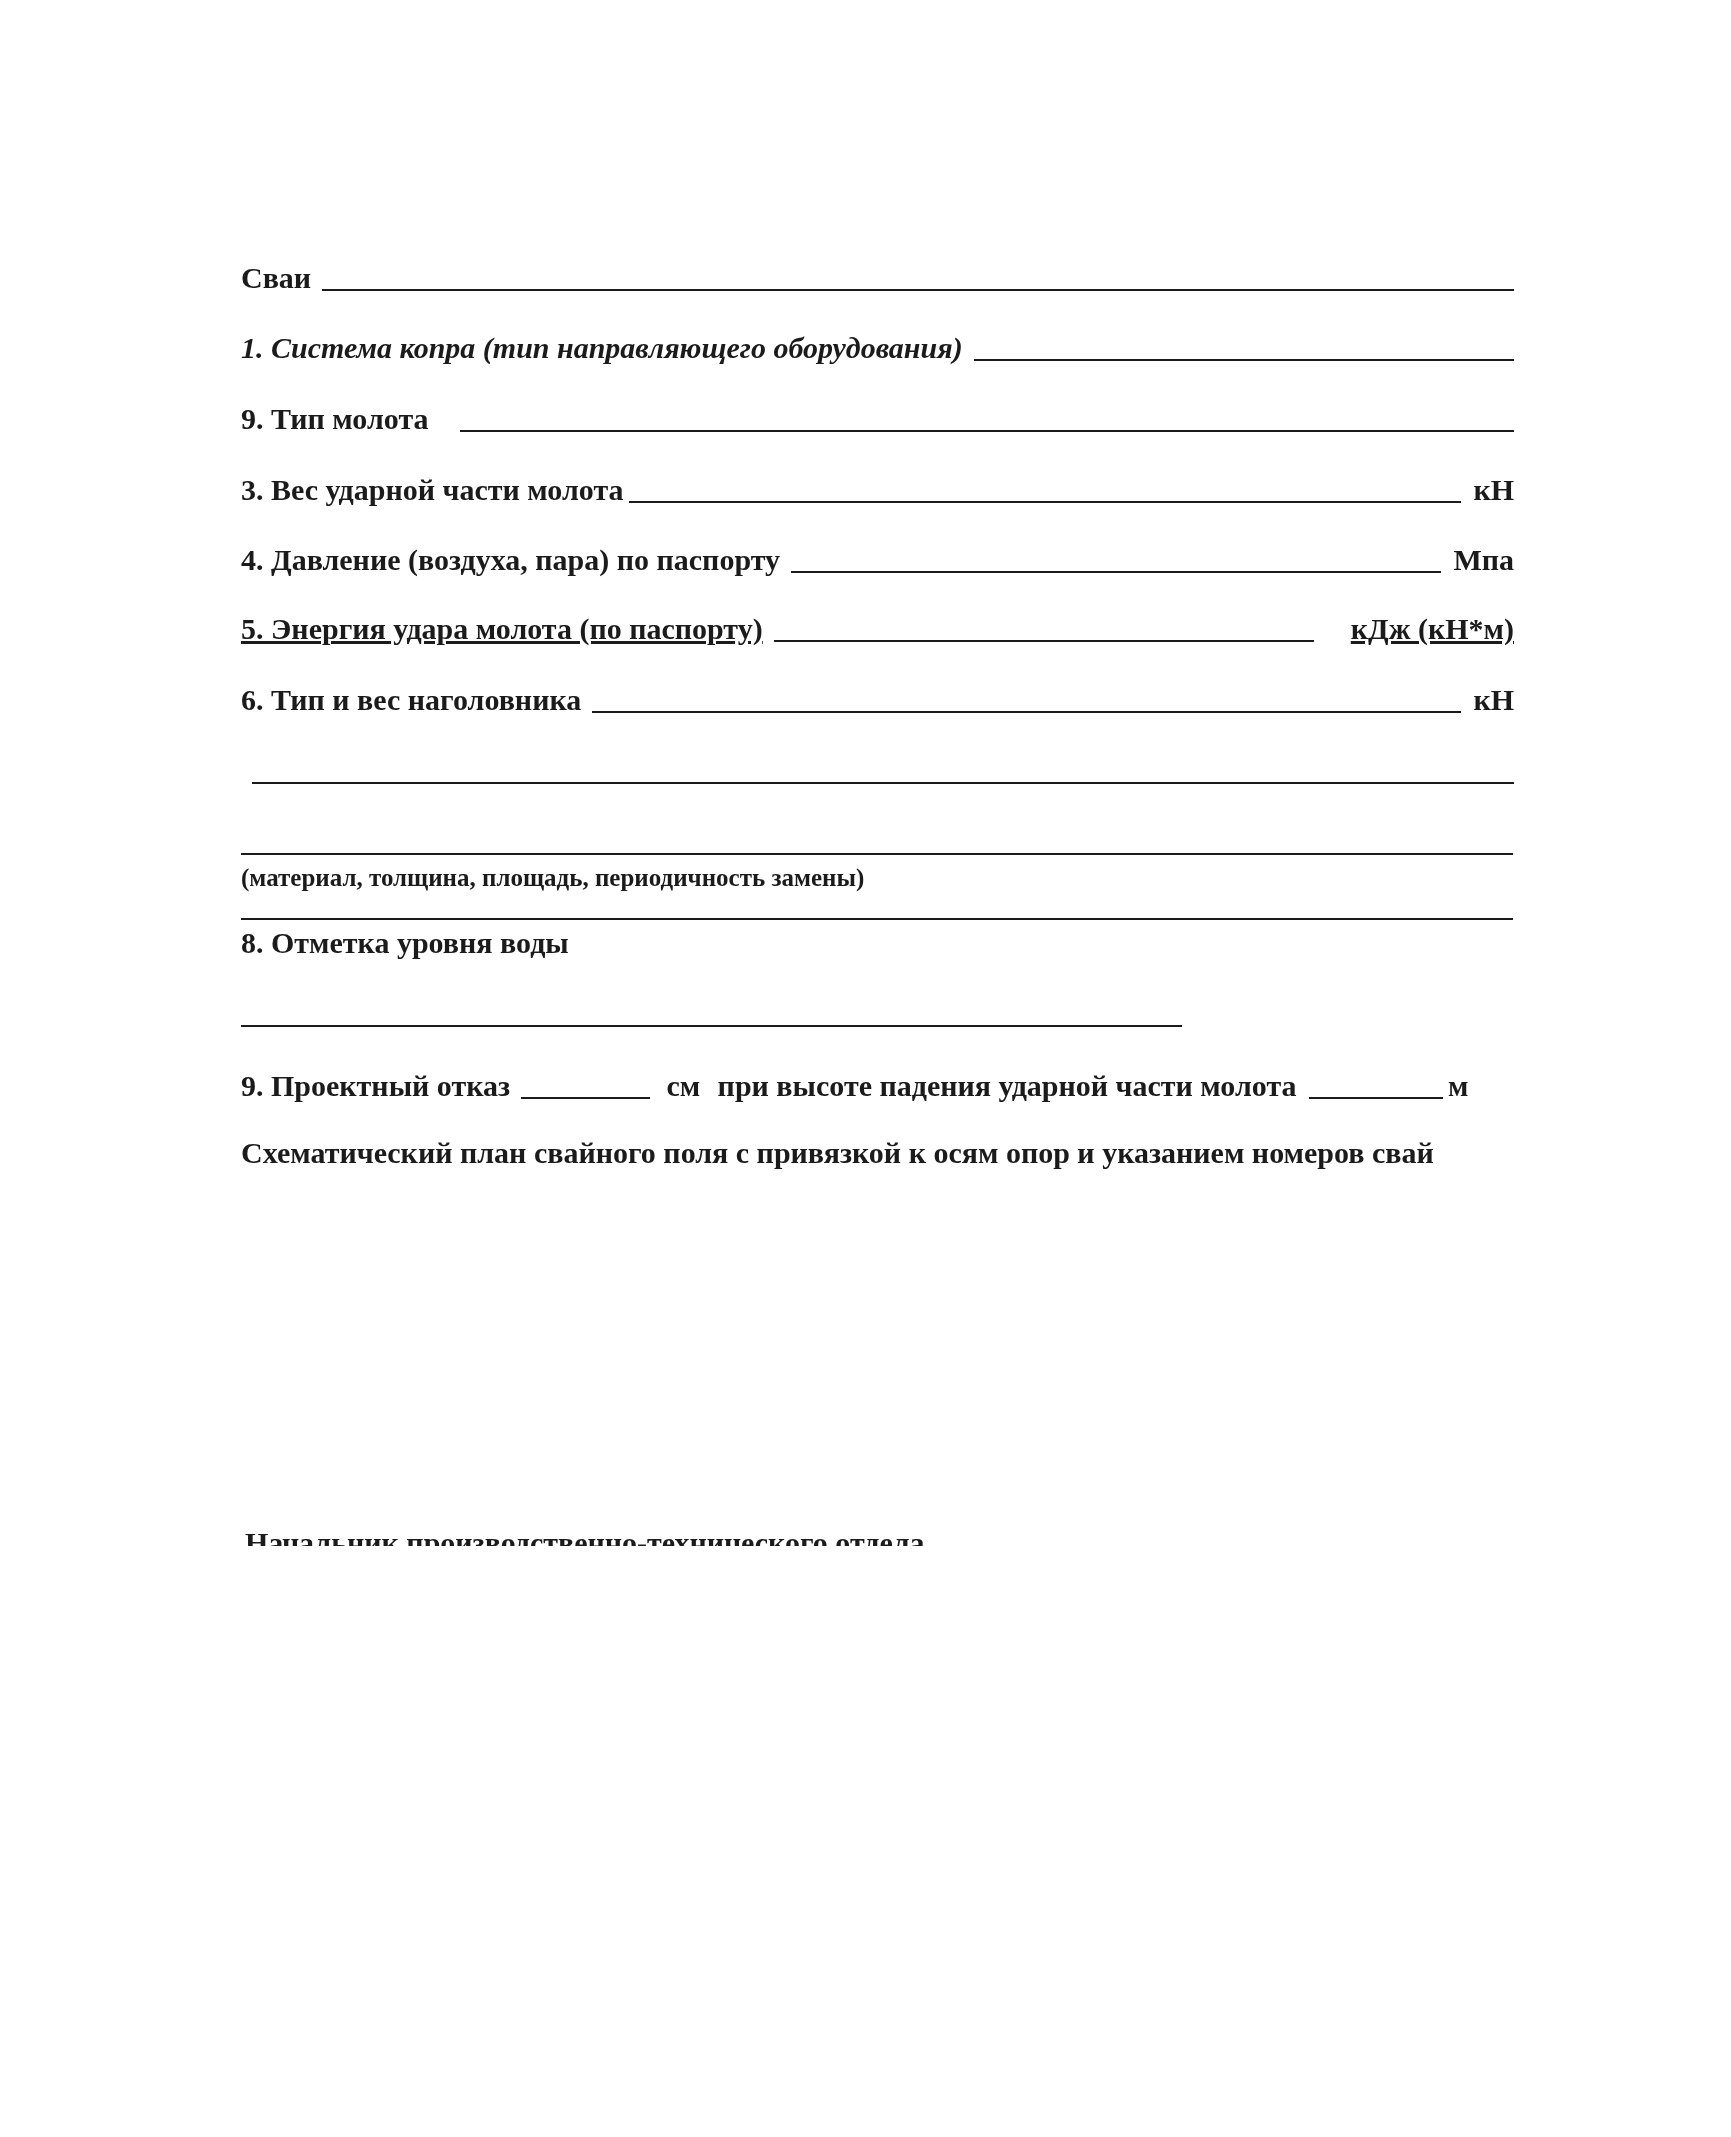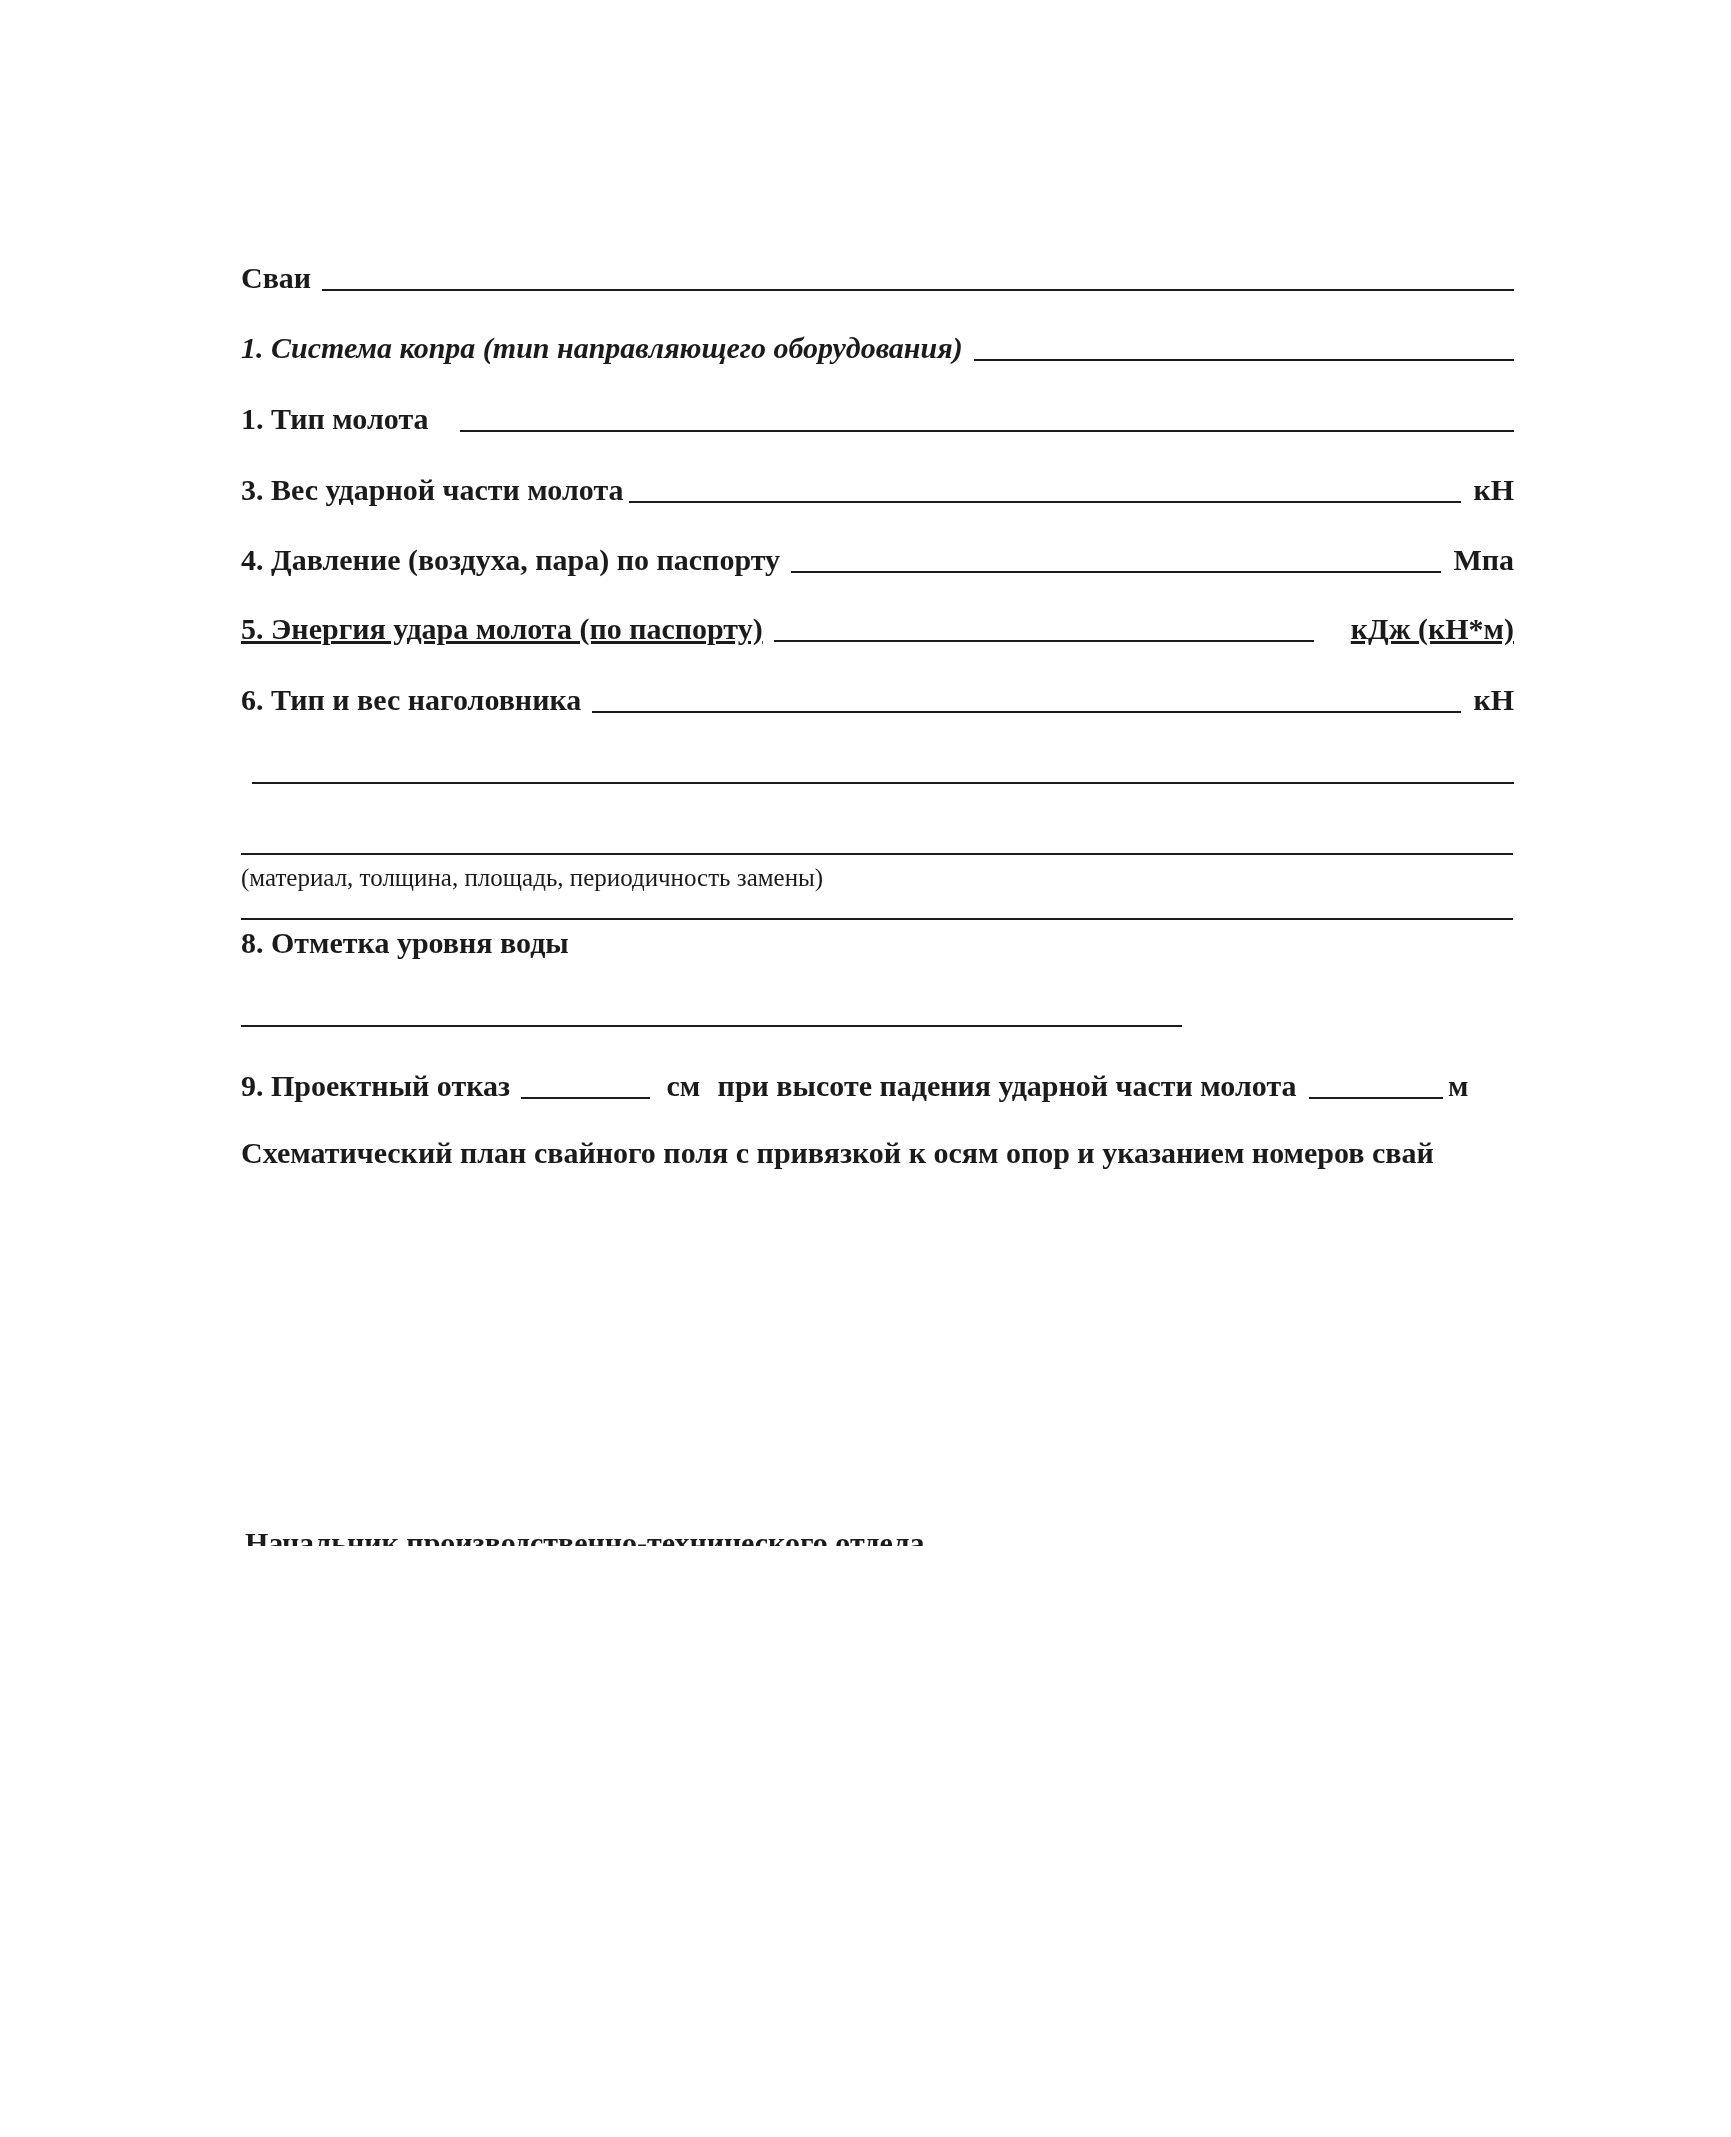--- a/index.html
+++ b/index.html
@@ -34,42 +34,42 @@
     height:30px;
     border-bottom:2.7px solid #1b1b1b;
     flex:0 0 auto;
   }
   .unit{margin-left:12.8px;flex:0 0 auto;}
   .hline{position:absolute;border-top:2.7px solid #1b1b1b;height:0;}
   .caption{
     position:absolute;
     font-size:25px;
     line-height:31px;
-    font-weight:400;
+    font-weight:700;
     white-space:nowrap;
   }
   .centerbox{text-align:center;white-space:normal;}
 </style>
 </head>
 <body>
 
 <div class="page">
 
   <div class="row" style="top:259px;">
     <span>Сваи</span>
     <span class="fill"></span>
   </div>
 
   <div class="row" style="top:329px;font-style:italic;">
     <span>1. Система копра (тип направляющего оборудования)</span>
     <span class="fill"></span>
   </div>
 
   <div class="row" style="top:400px;">
-    <span>1. Тип молота</span>
+    <span>9. Тип молота</span>
     <span class="fill" style="margin-left:31px;"></span>
   </div>
 
   <div class="row" style="top:471px;">
     <span>3. Вес ударной части молота</span>
     <span class="fill" style="margin-left:5.5px;"></span>
     <span class="unit">кН</span>
   </div>
 
   <div class="row" style="top:541px;">

